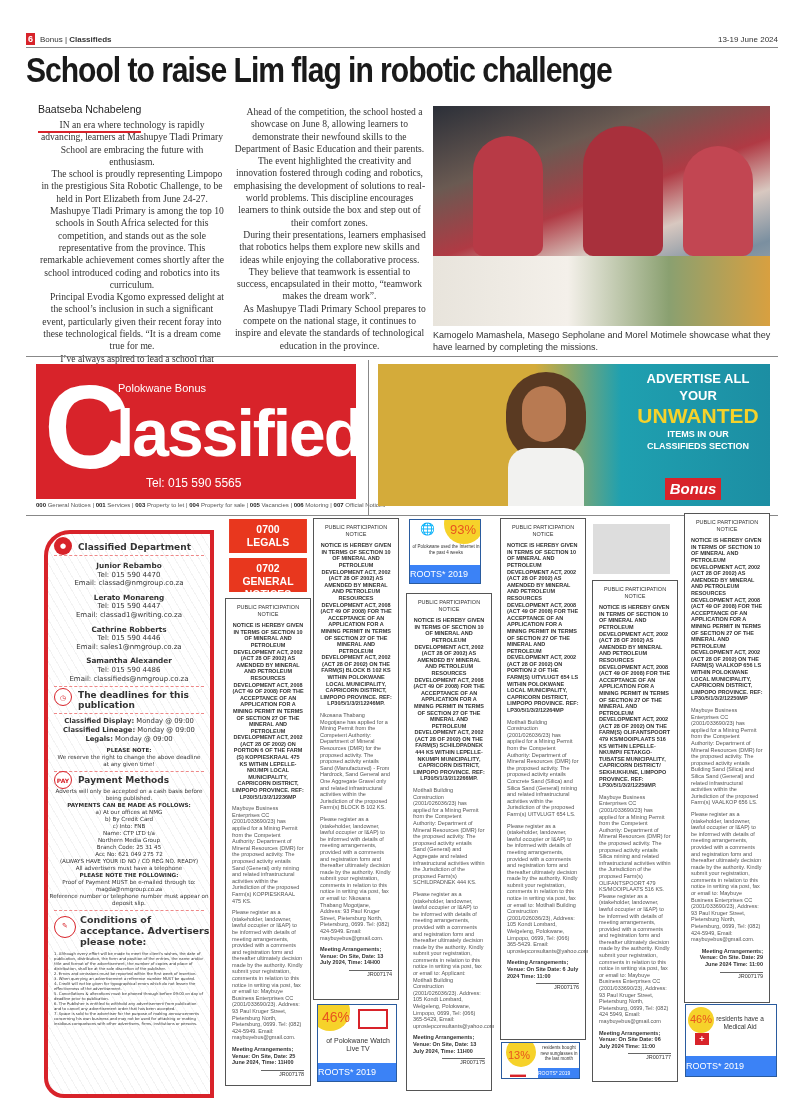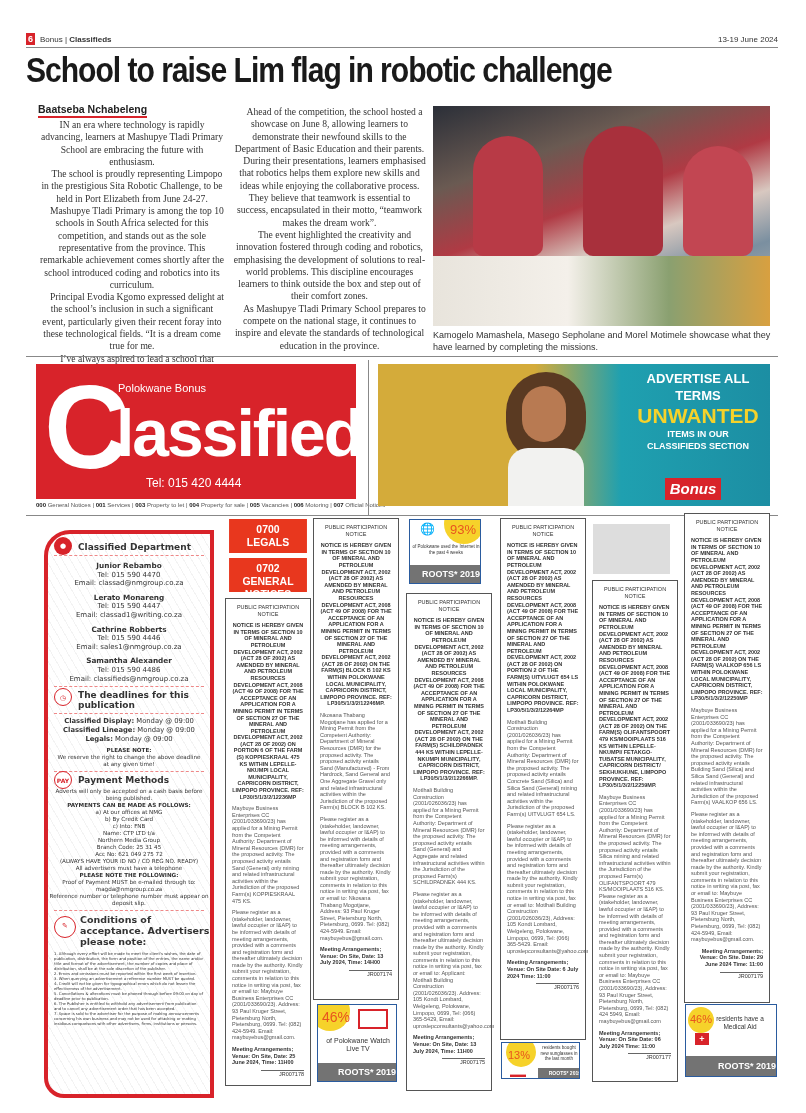--- a/index.html
+++ b/index.html
@@ -3,21 +3,21 @@
 <meta charset="utf-8">
 <style>
 *{box-sizing:border-box;margin:0;padding:0}
 body{width:806px;height:1113px;background:#fff;font-family:"Liberation Serif",serif;color:#222;position:relative;overflow:hidden}
 .header{position:absolute;left:26px;top:34px;width:752px;height:14px;border-bottom:1.5px solid #888;font-family:"Liberation Sans",sans-serif;font-size:8px}
 .pgnum{position:absolute;left:0;top:-1px;width:9px;height:12px;background:#d8232a;color:#fff;font-weight:bold;font-size:9px;text-align:center;line-height:12px}
 .section{position:absolute;left:14px;top:1px;color:#333}
 .section b{font-weight:bold}
 .date{position:absolute;right:0;top:1px;color:#333}
 .headline{position:absolute;left:26px;top:50px;width:760px;font-family:"Liberation Sans",sans-serif;font-weight:bold;font-size:35px;letter-spacing:-1.2px;transform:scaleX(0.86);transform-origin:left;color:#1a1a1a;line-height:40px;white-space:nowrap}
-.byline{position:absolute;left:38px;top:103px;font-family:"Liberation Sans",sans-serif;font-weight:bold;font-size:10.5px;color:#222;border-bottom:2px solid #d8232a;padding-bottom:1px}
+.byline{position:absolute;left:38px;top:103px;font-family:"Liberation Sans",sans-serif;font-weight:normal;font-size:10.5px;color:#222;border-bottom:2px solid #d8232a;padding-bottom:16px}
 .col{position:absolute;font-size:9.6px;line-height:12.3px;color:#333;text-align:center}
 .col p{text-indent:10px}
 .col p.first{text-indent:0}
 .photo{position:absolute;left:433px;top:106px;width:337px;height:220px;background:linear-gradient(160deg,#2b2f38 0%,#6a5a52 25%,#b03a44 45%,#d8c8c0 60%,#7a8fa0 75%,#c9c2b8 100%);overflow:hidden}
 .photo .p1{position:absolute;left:40px;top:30px;width:70px;height:120px;border-radius:35px 35px 10px 10px;background:#b83a46}
 .photo .p2{position:absolute;left:150px;top:20px;width:80px;height:130px;border-radius:40px 40px 10px 10px;background:#a8303c}
 .photo .p3{position:absolute;left:250px;top:40px;width:70px;height:110px;border-radius:35px 35px 10px 10px;background:#c24652}
 .photo .table{position:absolute;left:0;top:150px;width:100%;height:70px;background:linear-gradient(90deg,#e8e4dc,#f4f0ea 40%,#8aa070 70%,#d8a040)}
 .caption{position:absolute;left:433px;top:329px;width:340px;font-family:"Liberation Sans",sans-serif;font-size:9px;line-height:12px;color:#333}
 .rule{position:absolute;left:26px;top:356px;width:752px;border-top:1.5px solid #888}
@@ -53,21 +53,21 @@
 .legal{position:absolute;width:82px;background:#e8371e;color:#fff;font-family:"Liberation Sans",sans-serif;font-weight:bold;text-align:center;font-size:11px;line-height:13px;transform:scaleX(0.95)}
 .notice{position:absolute;border:1px solid #555;background:#fff;font-family:"Liberation Sans",sans-serif;font-size:5.5px;line-height:6.6px;color:#333;padding:5px 6px}
 .notice .t{text-align:center;margin-bottom:5px}
 .notice .c{text-align:center;font-weight:bold}
 .notice .l{text-align:left;font-weight:bold}
 .notice p{margin-bottom:5px;color:#555}
 .notice .ref{text-align:right;margin-top:4px;border-top:1px solid #666;padding-top:0;width:60%;margin-left:auto}
 .roots{position:absolute;border:1px solid #2a5b9e;background:#fff;font-family:"Liberation Sans",sans-serif;overflow:hidden}
 .roots .pct{position:absolute;color:#e8541e;font-size:14px}
 .roots .blob{position:absolute;border-radius:50%;background:#f6d22a}
-.roots .bar{position:absolute;left:0;bottom:0;width:100%;background:#737373;color:#fff;font-weight:bold;text-align:right;font-size:10px}
+.roots .bar{position:absolute;left:0;bottom:0;width:100%;background:#3b82f6;color:#fff;font-weight:normal;text-align:left;font-size:10px}
 .roots .txt{position:absolute;text-align:center;color:#333}
 .grey{position:absolute;left:593px;top:524px;width:77px;height:50px;background:#ddd}
 </style>
 </head>
 <body>
 
 <div class="header">
   <span class="pgnum">6</span>
   <span class="section"><span>Bonus</span> | <b>Classifieds</b></span>
   <span class="date">13-19 June 2024</span>
@@ -78,54 +78,54 @@
 
 <div class="col" style="left:38px;top:119px;width:188px">
   <p class="first">IN an era where technology is rapidly advancing, learners at Mashupye Tladi Primary School are embracing the future with enthusiasm.</p>
   <p>The school is proudly representing Limpopo in the prestigious Sita Robotic Challenge, to be held in Port Elizabeth from June 24-27.</p>
   <p>Mashupye Tladi Primary is among the top 10 schools in South Africa selected for this competition, and stands out as the sole representative from the province. This remarkable achievement comes shortly after the school introduced coding and robotics into its curriculum.</p>
   <p>Principal Evodia Kgomo expressed delight at the school’s inclusion in such a significant event, particularly given their recent foray into these technological fields. “It is a dream come true for me.</p>
   <p>I’ve always aspired to lead a school that pioneers innovative projects,” Kgomo stated.</p>
 </div>
 <div class="col" style="left:233px;top:106px;width:193px">
   <p>Ahead of the competition, the school hosted a showcase on June 8, allowing learners to demonstrate their newfound skills to the Department of Basic Education and their parents.</p>
+  <p>The event highlighted the creativity and innovation fostered through coding and robotics, emphasising the development of solutions to real-world problems. This discipline encourages learners to think outside the box and step out of their comfort zones.</p>
   <p>During their presentations, learners emphasised that robotics helps them explore new skills and ideas while enjoying the collaborative process. They believe that teamwork is essential to success, encapsulated in their motto, “teamwork makes the dream work”.</p>
-  <p>The event highlighted the creativity and innovation fostered through coding and robotics, emphasising the development of solutions to real-world problems. This discipline encourages learners to think outside the box and step out of their comfort zones.</p>
   <p>As Mashupye Tladi Primary School prepares to compete on the national stage, it continues to inspire and elevate the standards of technological education in the province.</p>
 </div>
 
 <div class="photo">
   <div class="p1"></div>
     <div class="p2"></div>
     <div class="p3"></div>
     <div class="table"></div>
 </div>
 <div class="caption">Kamogelo Mamashela, Masego Sepholane and Morel Motimele showcase what they have learned by completing the missions.</div>
 <div class="rule"></div>
 
 <div class="banner">
   <div class="bigC">C</div>
   <div class="bname">Polokwane Bonus</div>
   <div class="bword">lassifieds</div>
-  <div class="btel">Tel: 015 420 4444</div>
+  <div class="btel">Tel: 015 590 5565</div>
 </div>
 <div class="catbar">
   <b>000</b> <span>General Notices</span> | <b>001</b> <span>Services</span> | <b>003</b> <span>Property to let</span> | <b>004</b> <span>Property for sale</span> | <b>005</b> <span>Vacancies</span> | <b>006</b> <span>Motoring</span> | <b>007</b> <span>Official Notices</span>
 </div>
 <div class="vsep"></div>
 
 <div class="adright">
   <div class="woman">
       <div class="hair"></div>
       <div class="face"></div>
       <div class="body"></div>
     </div>
   <div class="adtext">
     <div class="a1">ADVERTISE ALL</div>
-    <div class="a1">TERMS</div>
+    <div class="a1">YOUR</div>
     <div class="a2">UNWANTED</div>
     <div class="a3">ITEMS IN OUR</div>
     <div class="a3">CLASSIFIEDS SECTION</div>
   </div>
   <div class="bonuslogo">Bonus</div>
 </div>
 <div class="rule2"></div>
 
 <div class="deptbox">
   <div class="h" style="margin-top:8px;font-size:9px"><span class="ico" style="top:-5px">●</span><span>Classified Department</span></div>

